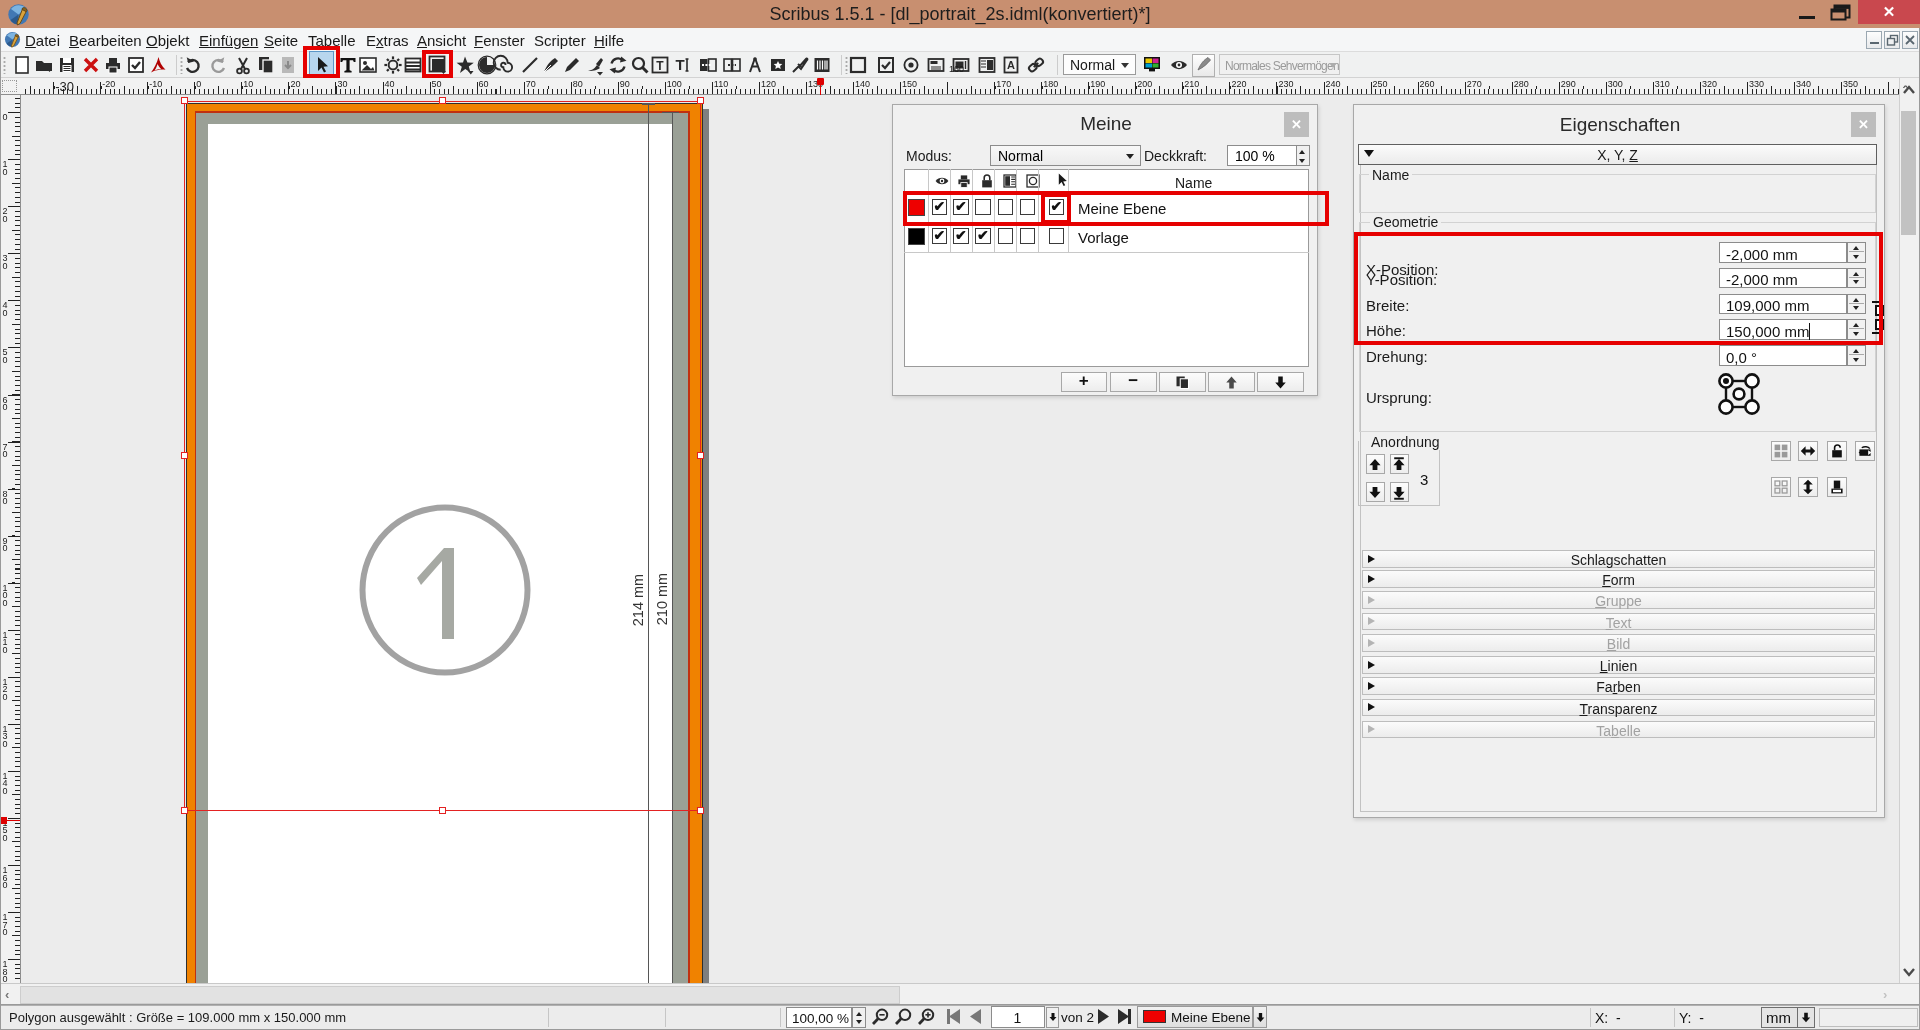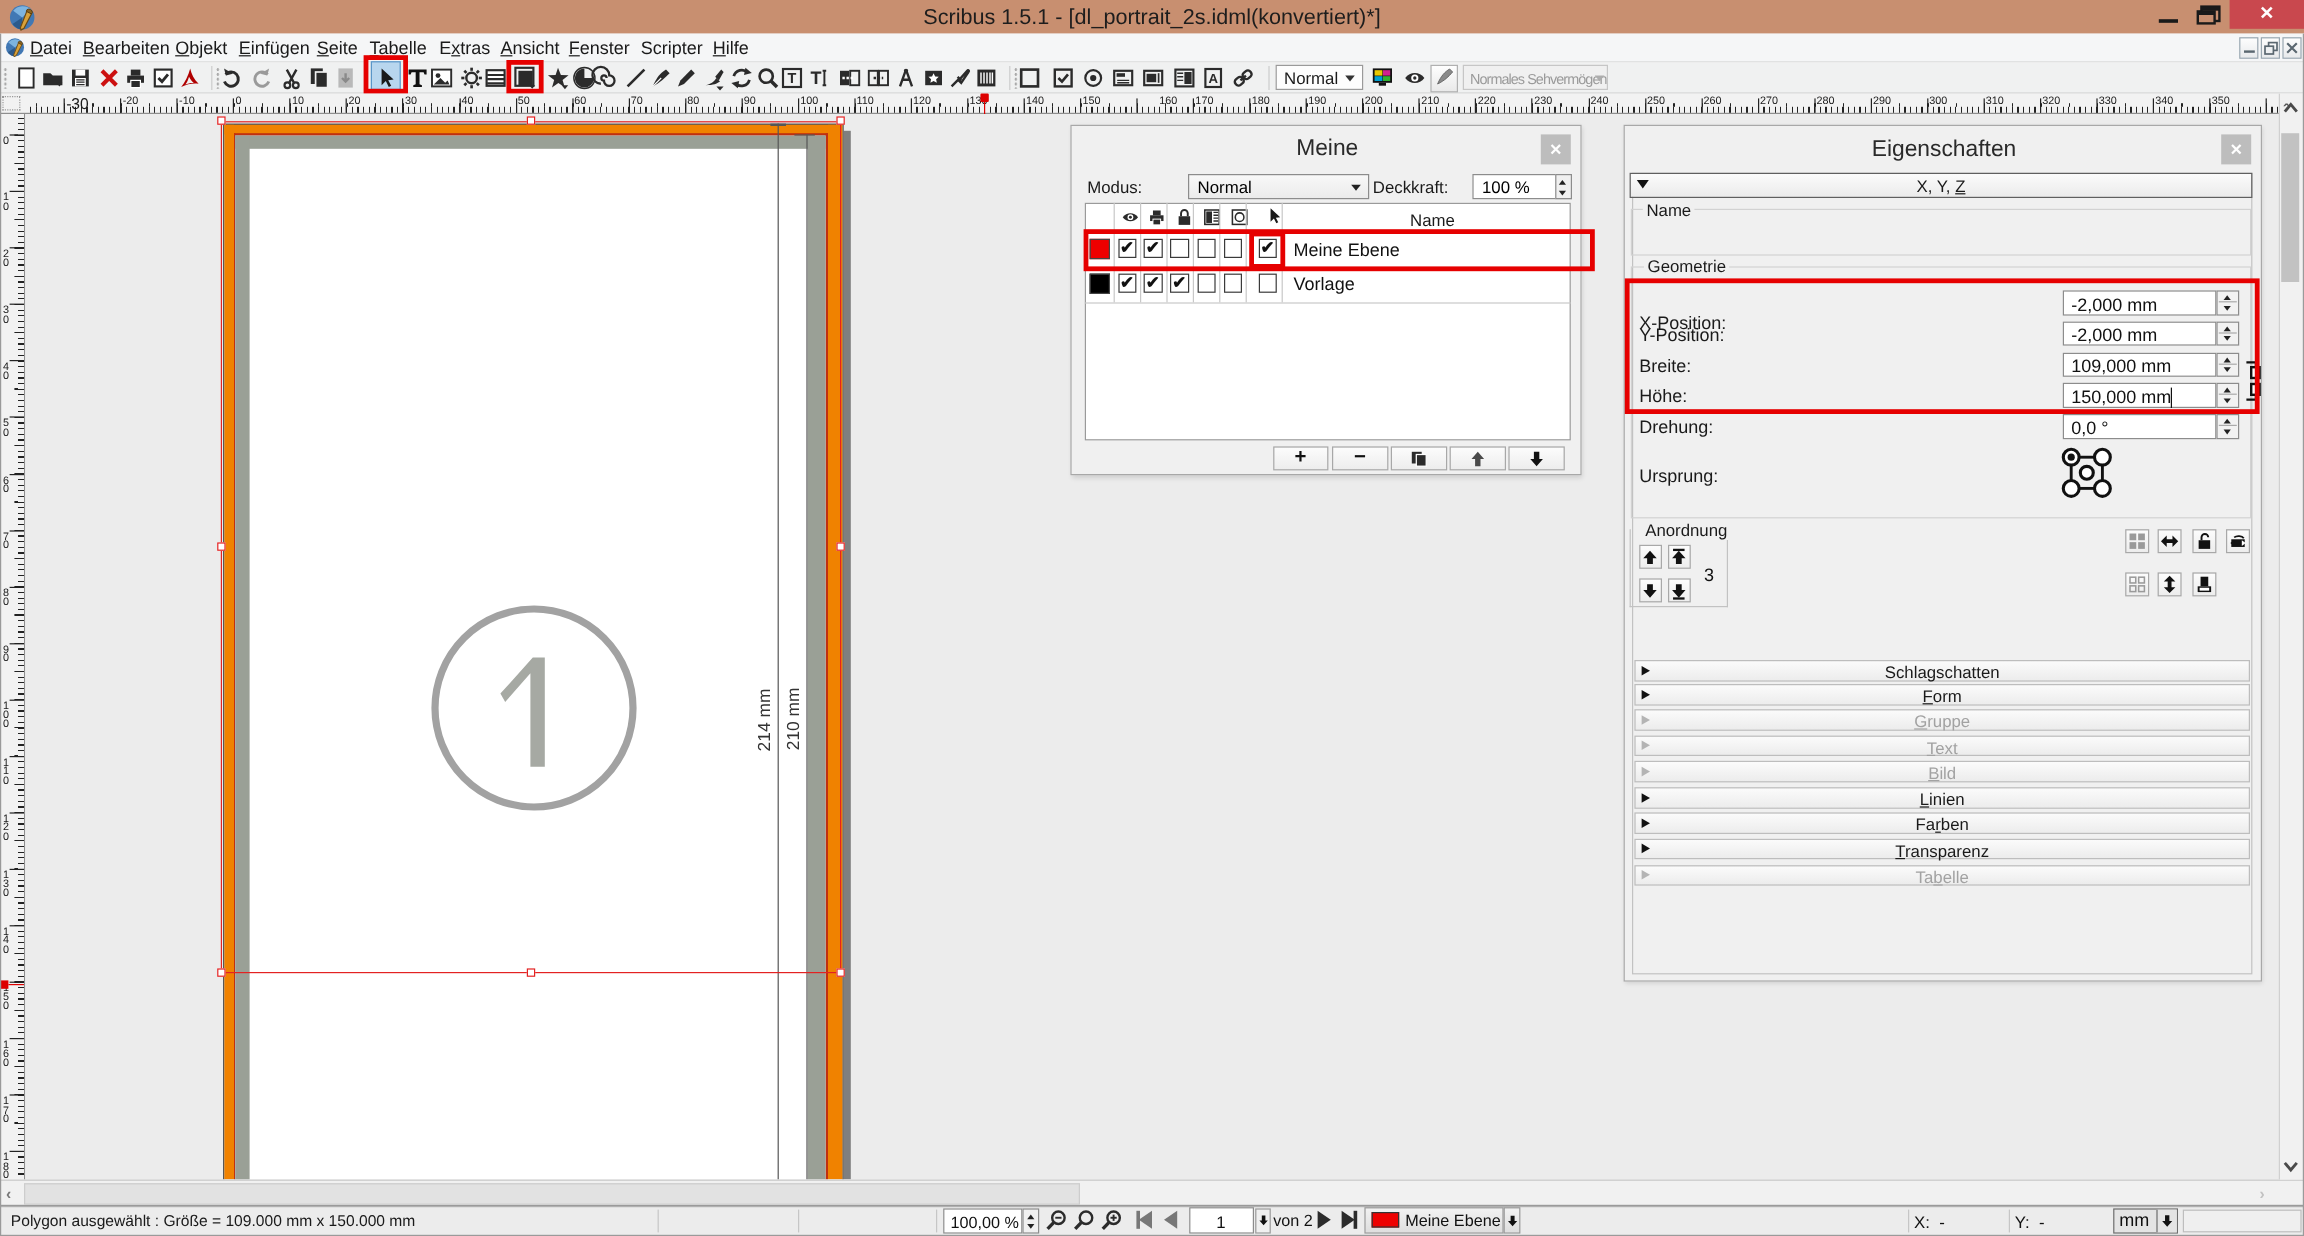--- a/index.html
+++ b/index.html
@@ -29,21 +29,21 @@
 <svg style="left:4px;top:31px" width="17" height="17" viewBox="0 0 23 23">
 <circle cx="11.5" cy="11.5" r="10.2" fill="#4178b4"></circle>
 <path d="M4 6 A10.2 10.2 0 0 1 19 5 L11.5 11.5 Z" fill="#7db4e0"></path>
 <path d="M3.5 17 A10.2 10.2 0 0 0 11 21.6 L11.5 11.5 Z" fill="#2c5a8c"></path>
 <path d="M10 20 L15.5 6 L19.5 8 L13 20.5 L10.5 22 Z" fill="#d9a23a" stroke="#6b4a14" stroke-width="1"></path>
 <path d="M15.5 5 A3 3 0 0 1 20 7.5 L19 8.5 L15 6.5 Z" fill="#8a6420" stroke="#5a3c10" stroke-width="0.8"></path>
 </svg>
 <div class="t" style="left:25px;top:31.5px;font-size:15px;color:#1a1a1a;"><u>D</u>atei</div>
 <div class="t" style="left:69px;top:31.5px;font-size:15px;color:#1a1a1a;"><u>B</u>earbeiten</div>
 <div class="t" style="left:146px;top:31.5px;font-size:15px;color:#1a1a1a;"><u>O</u>bjekt</div>
-<div class="t" style="left:199px;top:31.5px;font-size:15px;color:#1a1a1a;"><u>E</u>infügen</div>
+<div class="t" style="left:199px;top:31.5px;font-size:15px;color:#1a1a1a;text-decoration:underline;"><u>E</u>infügen</div>
 <div class="t" style="left:264px;top:31.5px;font-size:15px;color:#1a1a1a;"><u>S</u>eite</div>
 <div class="t" style="left:308px;top:31.5px;font-size:15px;color:#1a1a1a;"><u>T</u>abelle</div>
 <div class="t" style="left:366px;top:31.5px;font-size:15px;color:#1a1a1a;">E<u>x</u>tras</div>
 <div class="t" style="left:417px;top:31.5px;font-size:15px;color:#1a1a1a;"><u>A</u>nsicht</div>
 <div class="t" style="left:474px;top:31.5px;font-size:15px;color:#1a1a1a;"><u>F</u>enster</div>
 <div class="t" style="left:534px;top:31.5px;font-size:15px;color:#1a1a1a;">Scripter</div>
 <div class="t" style="left:594px;top:31.5px;font-size:15px;color:#1a1a1a;"><u>H</u>ilfe</div>
 <div style="left:1866px;top:31px;width:16px;height:18px;background:linear-gradient(#fdfdfd,#e8eaec);border:1px solid #9aa7b1;"></div>
 <div style="left:1884px;top:31px;width:16px;height:18px;background:linear-gradient(#fdfdfd,#e8eaec);border:1px solid #9aa7b1;"></div>
 <div style="left:1902px;top:31px;width:16px;height:18px;background:linear-gradient(#fdfdfd,#e8eaec);border:1px solid #9aa7b1;"></div>
@@ -311,21 +311,21 @@
 <div class="t" style="left:713.8499999999999px;top:79px;font-size:9px;color:#1a1a1a;">110</div>
 <div style="left:758.9000000000001px;top:82px;width:1px;height:12px;background:#222;"></div>
 <div class="t" style="left:760.9000000000001px;top:79px;font-size:9px;color:#1a1a1a;">120</div>
 <div style="left:805.95px;top:82px;width:1px;height:12px;background:#222;"></div>
 <div class="t" style="left:807.95px;top:79px;font-size:9px;color:#1a1a1a;">130</div>
 <div style="left:853.0px;top:82px;width:1px;height:12px;background:#222;"></div>
 <div class="t" style="left:855.0px;top:79px;font-size:9px;color:#1a1a1a;">140</div>
 <div style="left:900.05px;top:82px;width:1px;height:12px;background:#222;"></div>
 <div class="t" style="left:902.05px;top:79px;font-size:9px;color:#1a1a1a;">150</div>
 <div style="left:947.0999999999999px;top:82px;width:1px;height:12px;background:#222;"></div>
-<div class="t" style="left:949.0999999999999px;top:79px;font-size:9px;color:#1a1a1a;margin-left:17px;">160</div>
+<div class="t" style="left:949.0999999999999px;top:64px;font-size:9px;color:#1a1a1a;">160</div>
 <div style="left:994.1500000000001px;top:82px;width:1px;height:12px;background:#222;"></div>
 <div class="t" style="left:996.1500000000001px;top:79px;font-size:9px;color:#1a1a1a;">170</div>
 <div style="left:1041.2px;top:82px;width:1px;height:12px;background:#222;"></div>
 <div class="t" style="left:1043.2px;top:79px;font-size:9px;color:#1a1a1a;">180</div>
 <div style="left:1088.25px;top:82px;width:1px;height:12px;background:#222;"></div>
 <div class="t" style="left:1090.25px;top:79px;font-size:9px;color:#1a1a1a;">190</div>
 <div style="left:1135.3px;top:82px;width:1px;height:12px;background:#222;"></div>
 <div class="t" style="left:1137.3px;top:79px;font-size:9px;color:#1a1a1a;">200</div>
 <div style="left:1182.3500000000001px;top:82px;width:1px;height:12px;background:#222;"></div>
 <div class="t" style="left:1184.3500000000001px;top:79px;font-size:9px;color:#1a1a1a;">210</div>

